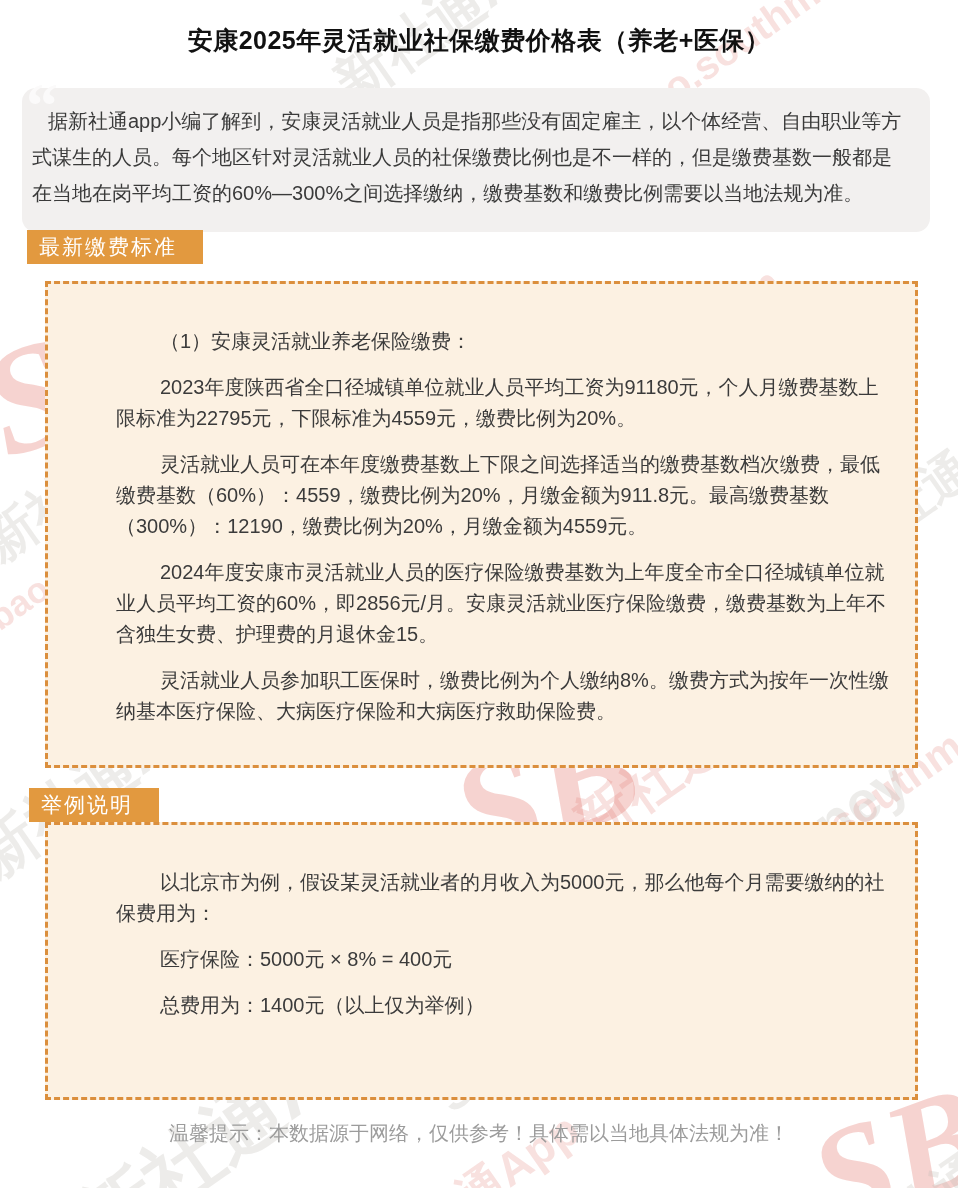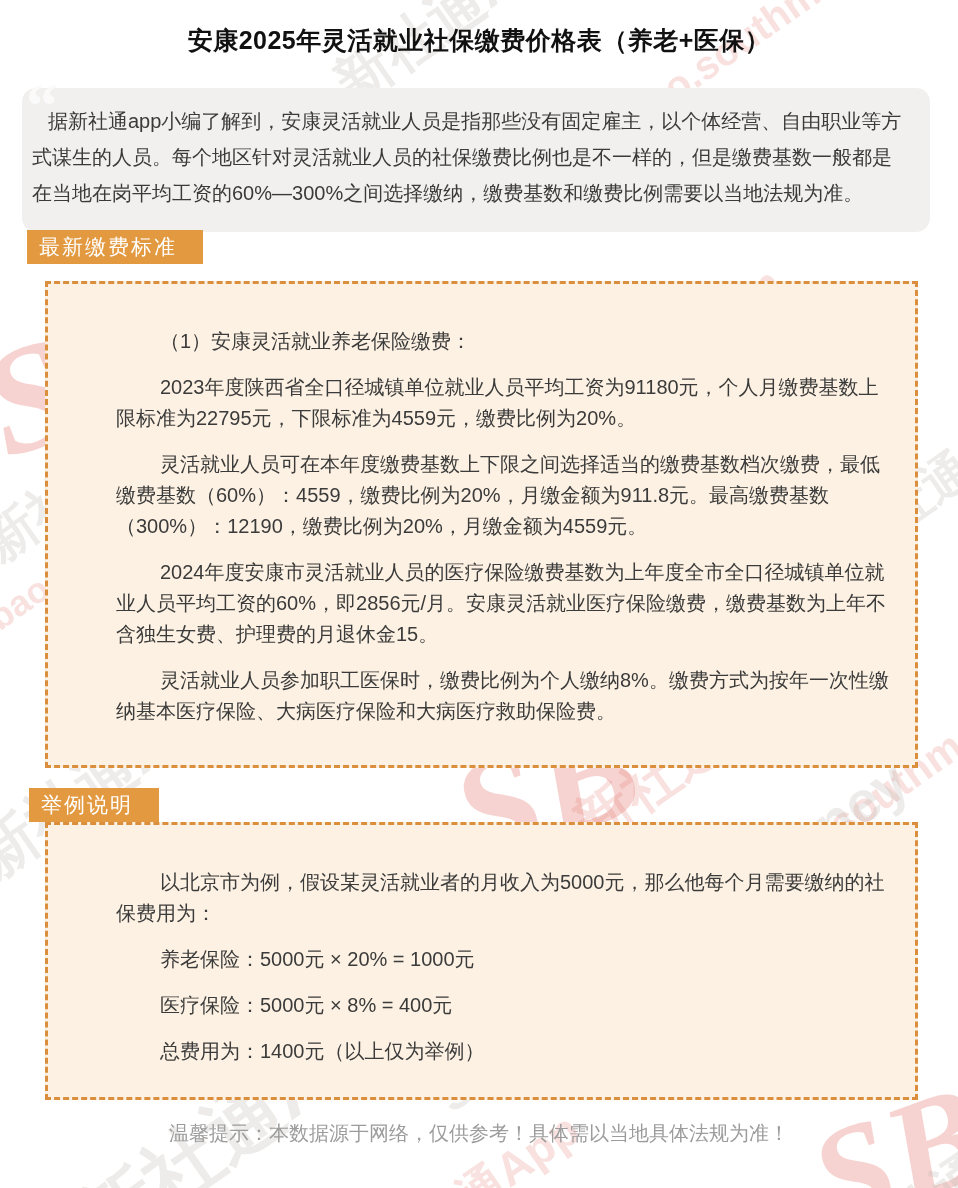--- a/index.html
+++ b/index.html
@@ -118,20 +118,19 @@
     <p>2023年度陕西省全口径城镇单位就业人员平均工资为91180元，个人月缴费基数上限标准为22795元，下限标准为4559元，缴费比例为20%。</p>
     <p>灵活就业人员可在本年度缴费基数上下限之间选择适当的缴费基数档次缴费，最低缴费基数（60%）：4559，缴费比例为20%，月缴金额为911.8元。最高缴费基数（300%）：12190，缴费比例为20%，月缴金额为4559元。</p>
     <p>2024年度安康市灵活就业人员的医疗保险缴费基数为上年度全市全口径城镇单位就业人员平均工资的60%，即2856元/月。安康灵活就业医疗保险缴费，缴费基数为上年不含独生女费、护理费的月退休金15。</p>
     <p>灵活就业人员参加职工医保时，缴费比例为个人缴纳8%。缴费方式为按年一次性缴纳基本医疗保险、大病医疗保险和大病医疗救助保险费。</p>
   </div>
 
   <div class="section-label" id="label-2">举例说明</div>
 
   <div class="dashed-box" id="box-2">
     <p>以北京市为例，假设某灵活就业者的月收入为5000元，那么他每个月需要缴纳的社保费用为：</p>
-    <p>养老保险：5000元 × 20% = 1000元</p>
     <p>医疗保险：5000元 × 8% = 400元</p>
     <p>总费用为：1400元（以上仅为举例）</p>
   </div>
 
   <div class="page-footer">温馨提示：本数据源于网络，仅供参考！具体需以当地具体法规为准！</div>
 
 </div>
 
 </body></html>

